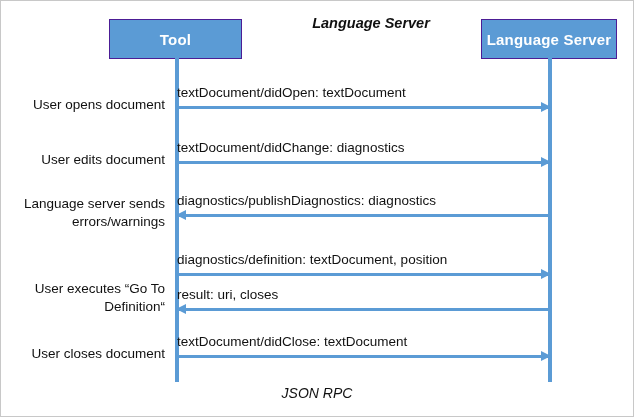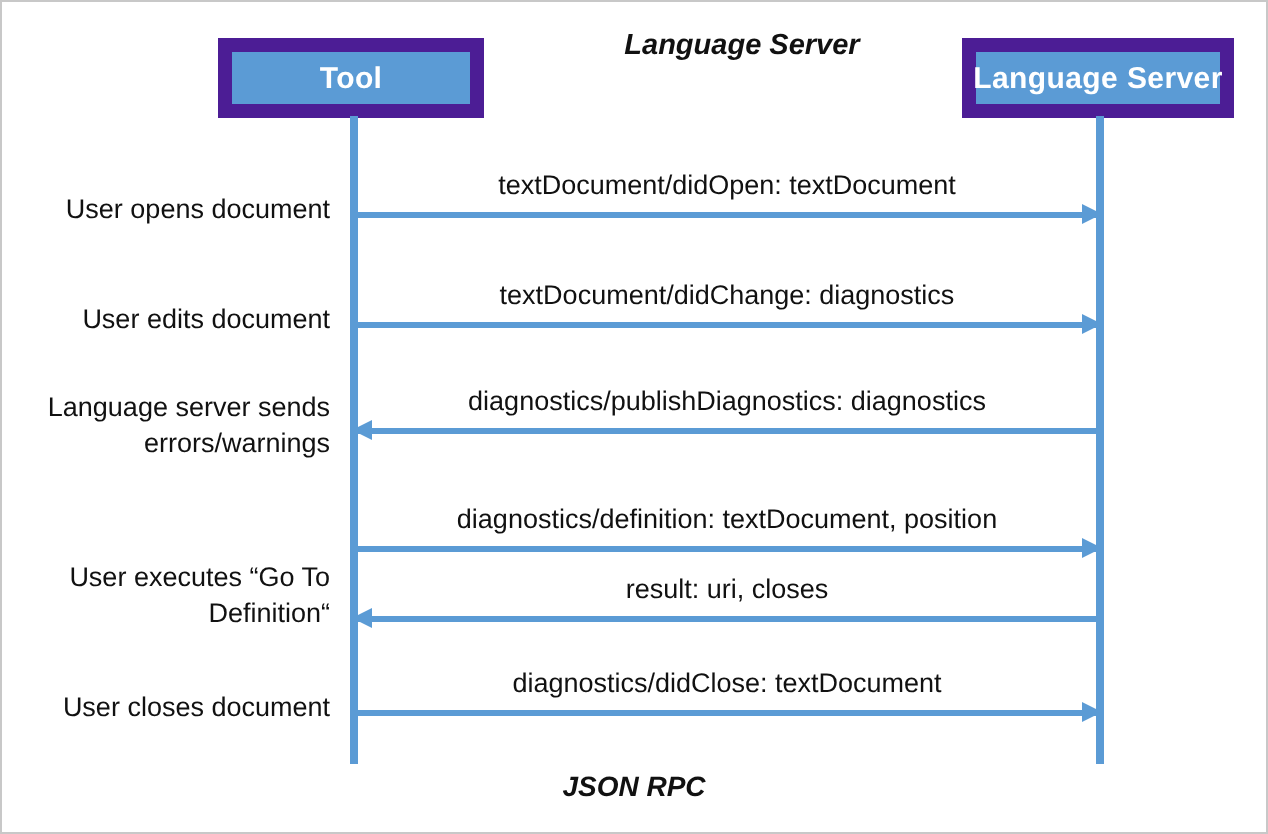--- a/index.html
+++ b/index.html
@@ -19,21 +19,21 @@
     border: 1px solid #c8c8c8;
     box-sizing: border-box;
     overflow: hidden;
   }
 
   
   .actor-box {
     position: absolute;
     box-sizing: border-box;
     background: #5b9bd5;
-    border: 7px solid #4c1d95;
+    border: 1px solid #4c1d95;
     color: #ffffff;
     font-weight: bold;
     font-size: 15px;
     display: flex;
     align-items: center;
     justify-content: center;
     letter-spacing: 0.2px;
     white-space: nowrap;
   }
   #actor-tool      { left: 108px; top: 18px; width: 133px; height: 40px; }
@@ -93,21 +93,21 @@
   }
   .msg.to-left .arrow-head {
     left: -1px;
     border-right: 10px solid #5b9bd5;
   }
   .msg .msg-label {
     position: absolute;
     left: 0;
     right: 0;
     bottom: 6px;
-    text-align: center;
+    text-align: left;
     font-size: 13.5px;
     color: #111111;
     white-space: nowrap;
   }
 
   
   .note {
     position: absolute;
     right: 468px;      
     width: 180px;
@@ -118,21 +118,21 @@
   }
 
   
   #footer-label {
     position: absolute;
     left: 0;
     right: 0;
     top: 384px;
     text-align: center;
     font-style: italic;
-    font-weight: bold;
+    font-weight: normal;
     font-size: 14px;
     color: #111111;
   }
 </style>
 </head>
 <body>
 
 <div id="canvas">
 
   <div class="actor-box" id="actor-tool">
@@ -174,21 +174,21 @@
     <div class="arrow-head"></div>
   </div>
 
   <div class="msg to-left" style="top:307px;">
     <div class="msg-label">result: uri, closes</div>
     <div class="msg-line"></div>
     <div class="arrow-head"></div>
   </div>
 
   <div class="msg to-right" style="top:354px;">
-    <div class="msg-label">diagnostics/didClose: textDocument</div>
+    <div class="msg-label">textDocument/didClose: textDocument</div>
     <div class="msg-line"></div>
     <div class="arrow-head"></div>
   </div>
 
   <div class="note" style="top:95px;">User opens document</div>
 
   <div class="note" style="top:150px;">User edits document</div>
 
   <div class="note" style="top:194px;">
     <div>Language server sends</div>

